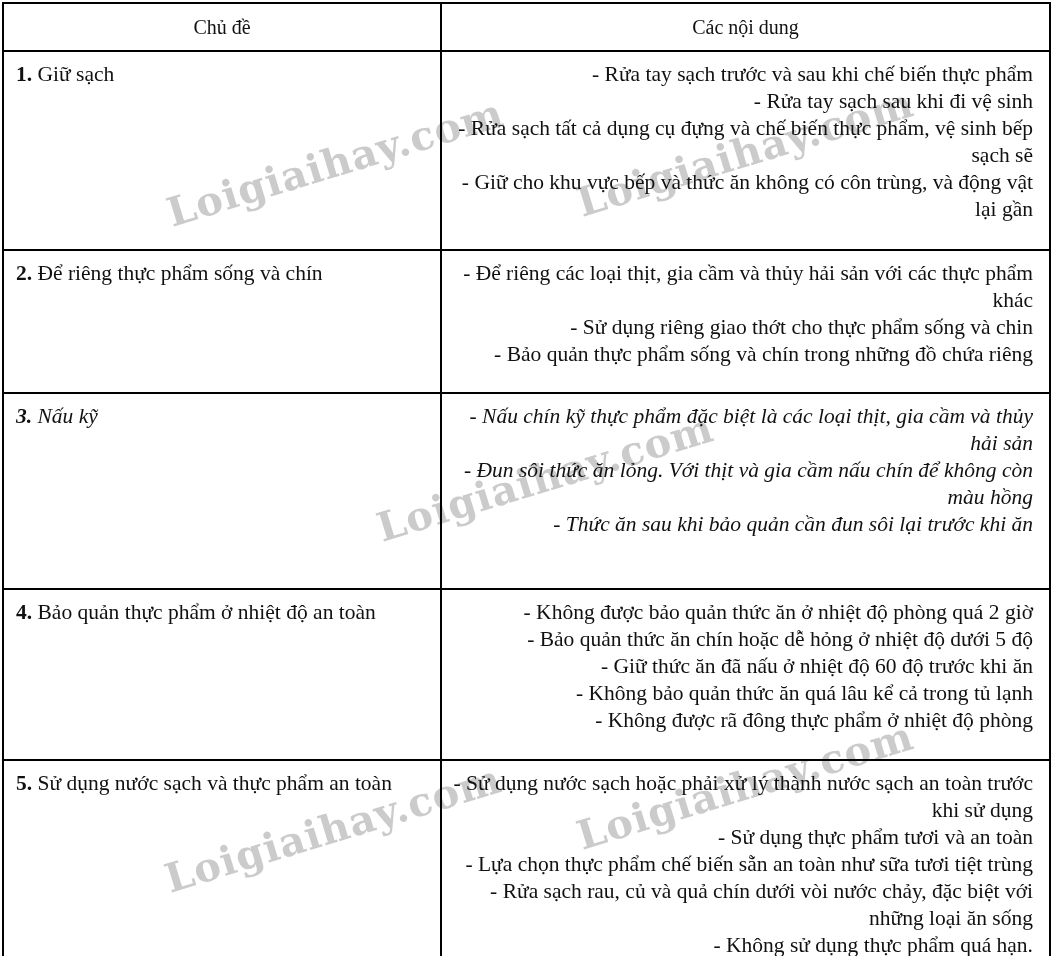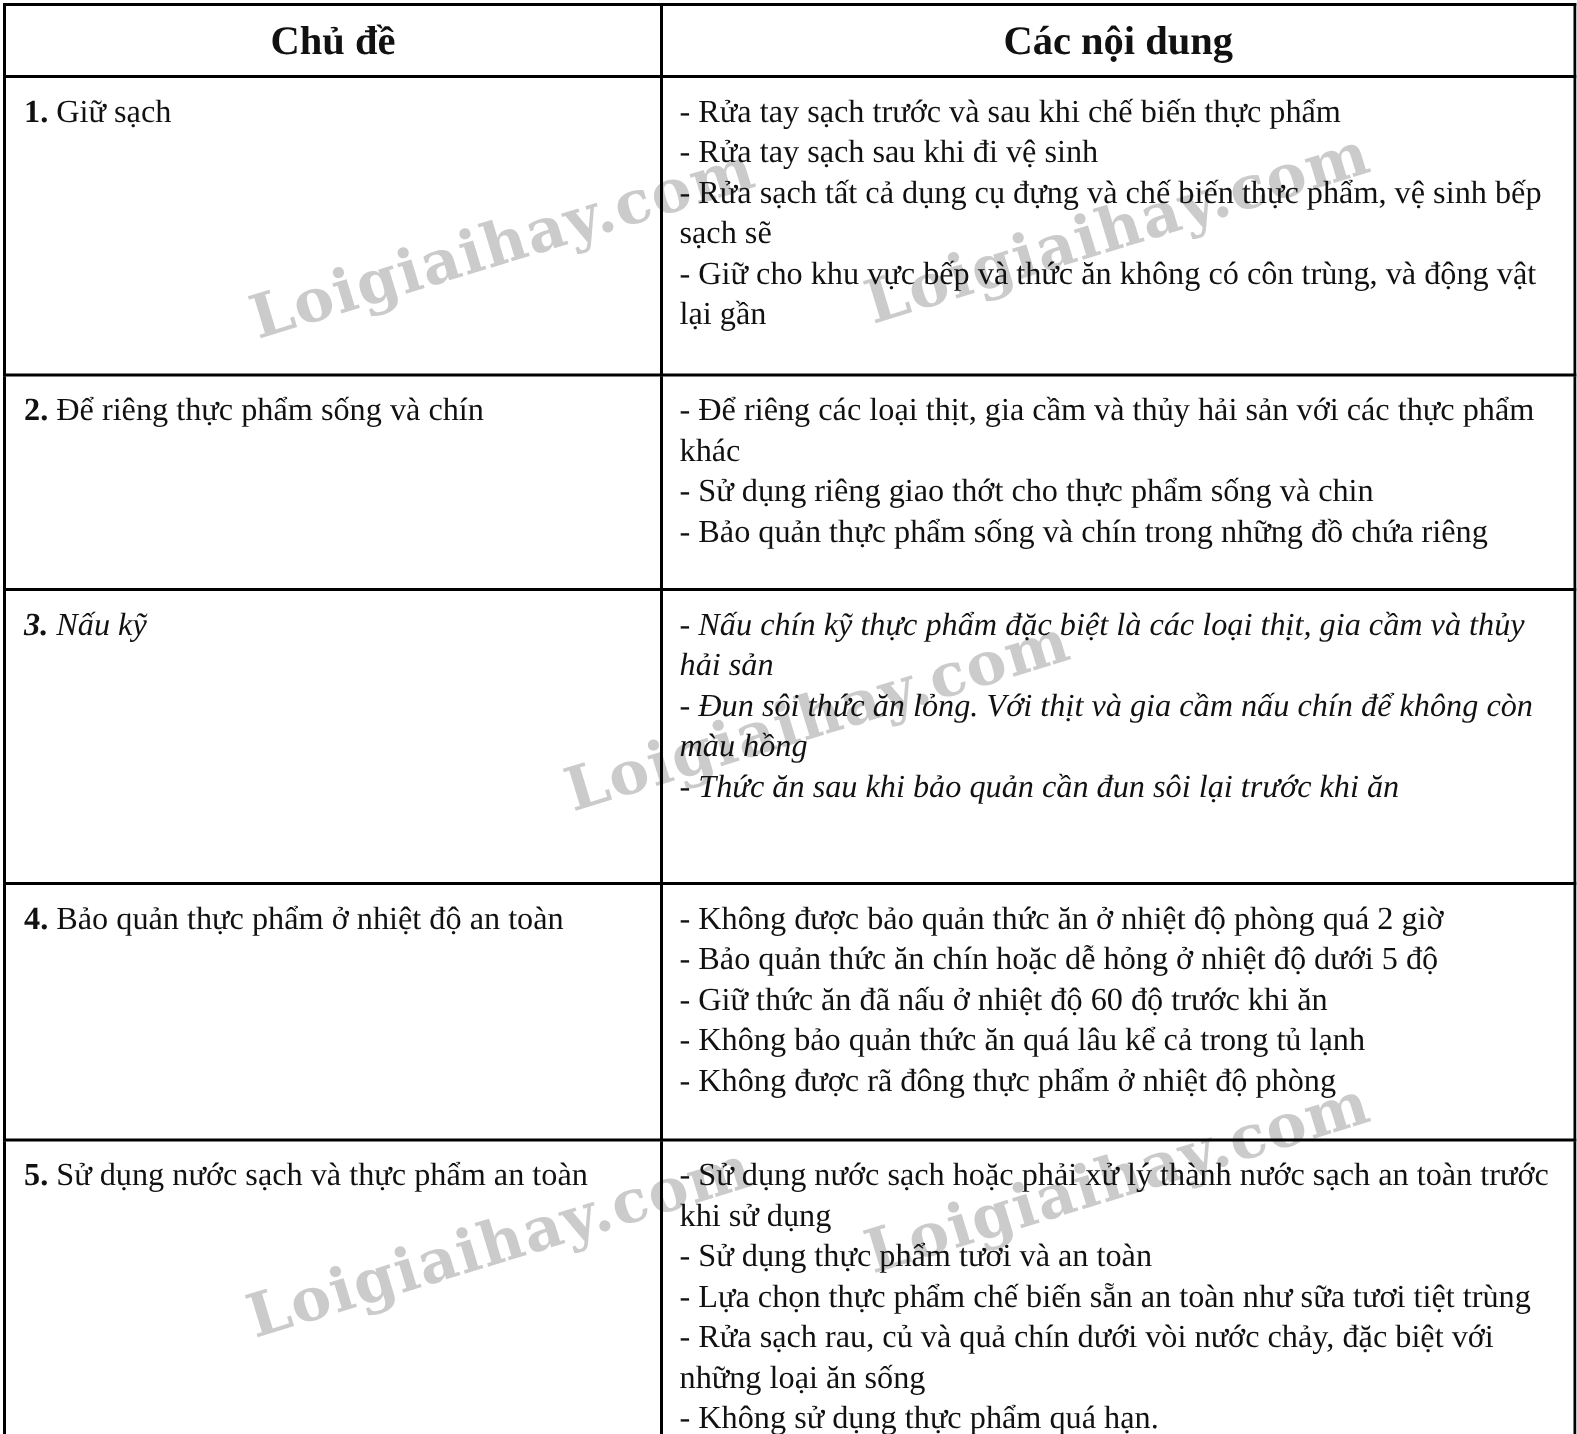--- a/index.html
+++ b/index.html
@@ -46,38 +46,39 @@
   }
   col.col-topic   { width: 438px; }
   col.col-content { width: 609px; }
 
   th, td {
     border: 2px solid #000000;
     background: transparent;
   }
   th {
     height: 42px;
-    font-size: 27px;
-    font-weight: bold;
+    font-size: 20px;
+    font-weight: normal;
     text-align: center;
     vertical-align: middle;
     padding: 2px 6px;
   }
   td {
     vertical-align: top;
     font-size: 21.5px;
     line-height: 27px;
   }
   td.topic-cell {
     padding: 9px 10px 8px 12px;
     margin-top: 16px;
   }
   td.topic-cell .row-num { font-weight: bold; }
   td.content-cell {
     padding: 9px 16px 8px 11px;
+    text-align: right;
   }
   .content-line { margin: 0; }
 
   
   tr.row-1 td { height: 180px; }
   tr.row-2 td { height: 124px; }
   tr.row-3 td { height: 177px; font-style: italic; }
   tr.row-4 td { height: 152px; }
   tr.row-5 td { height: 234px; }
 </style>

